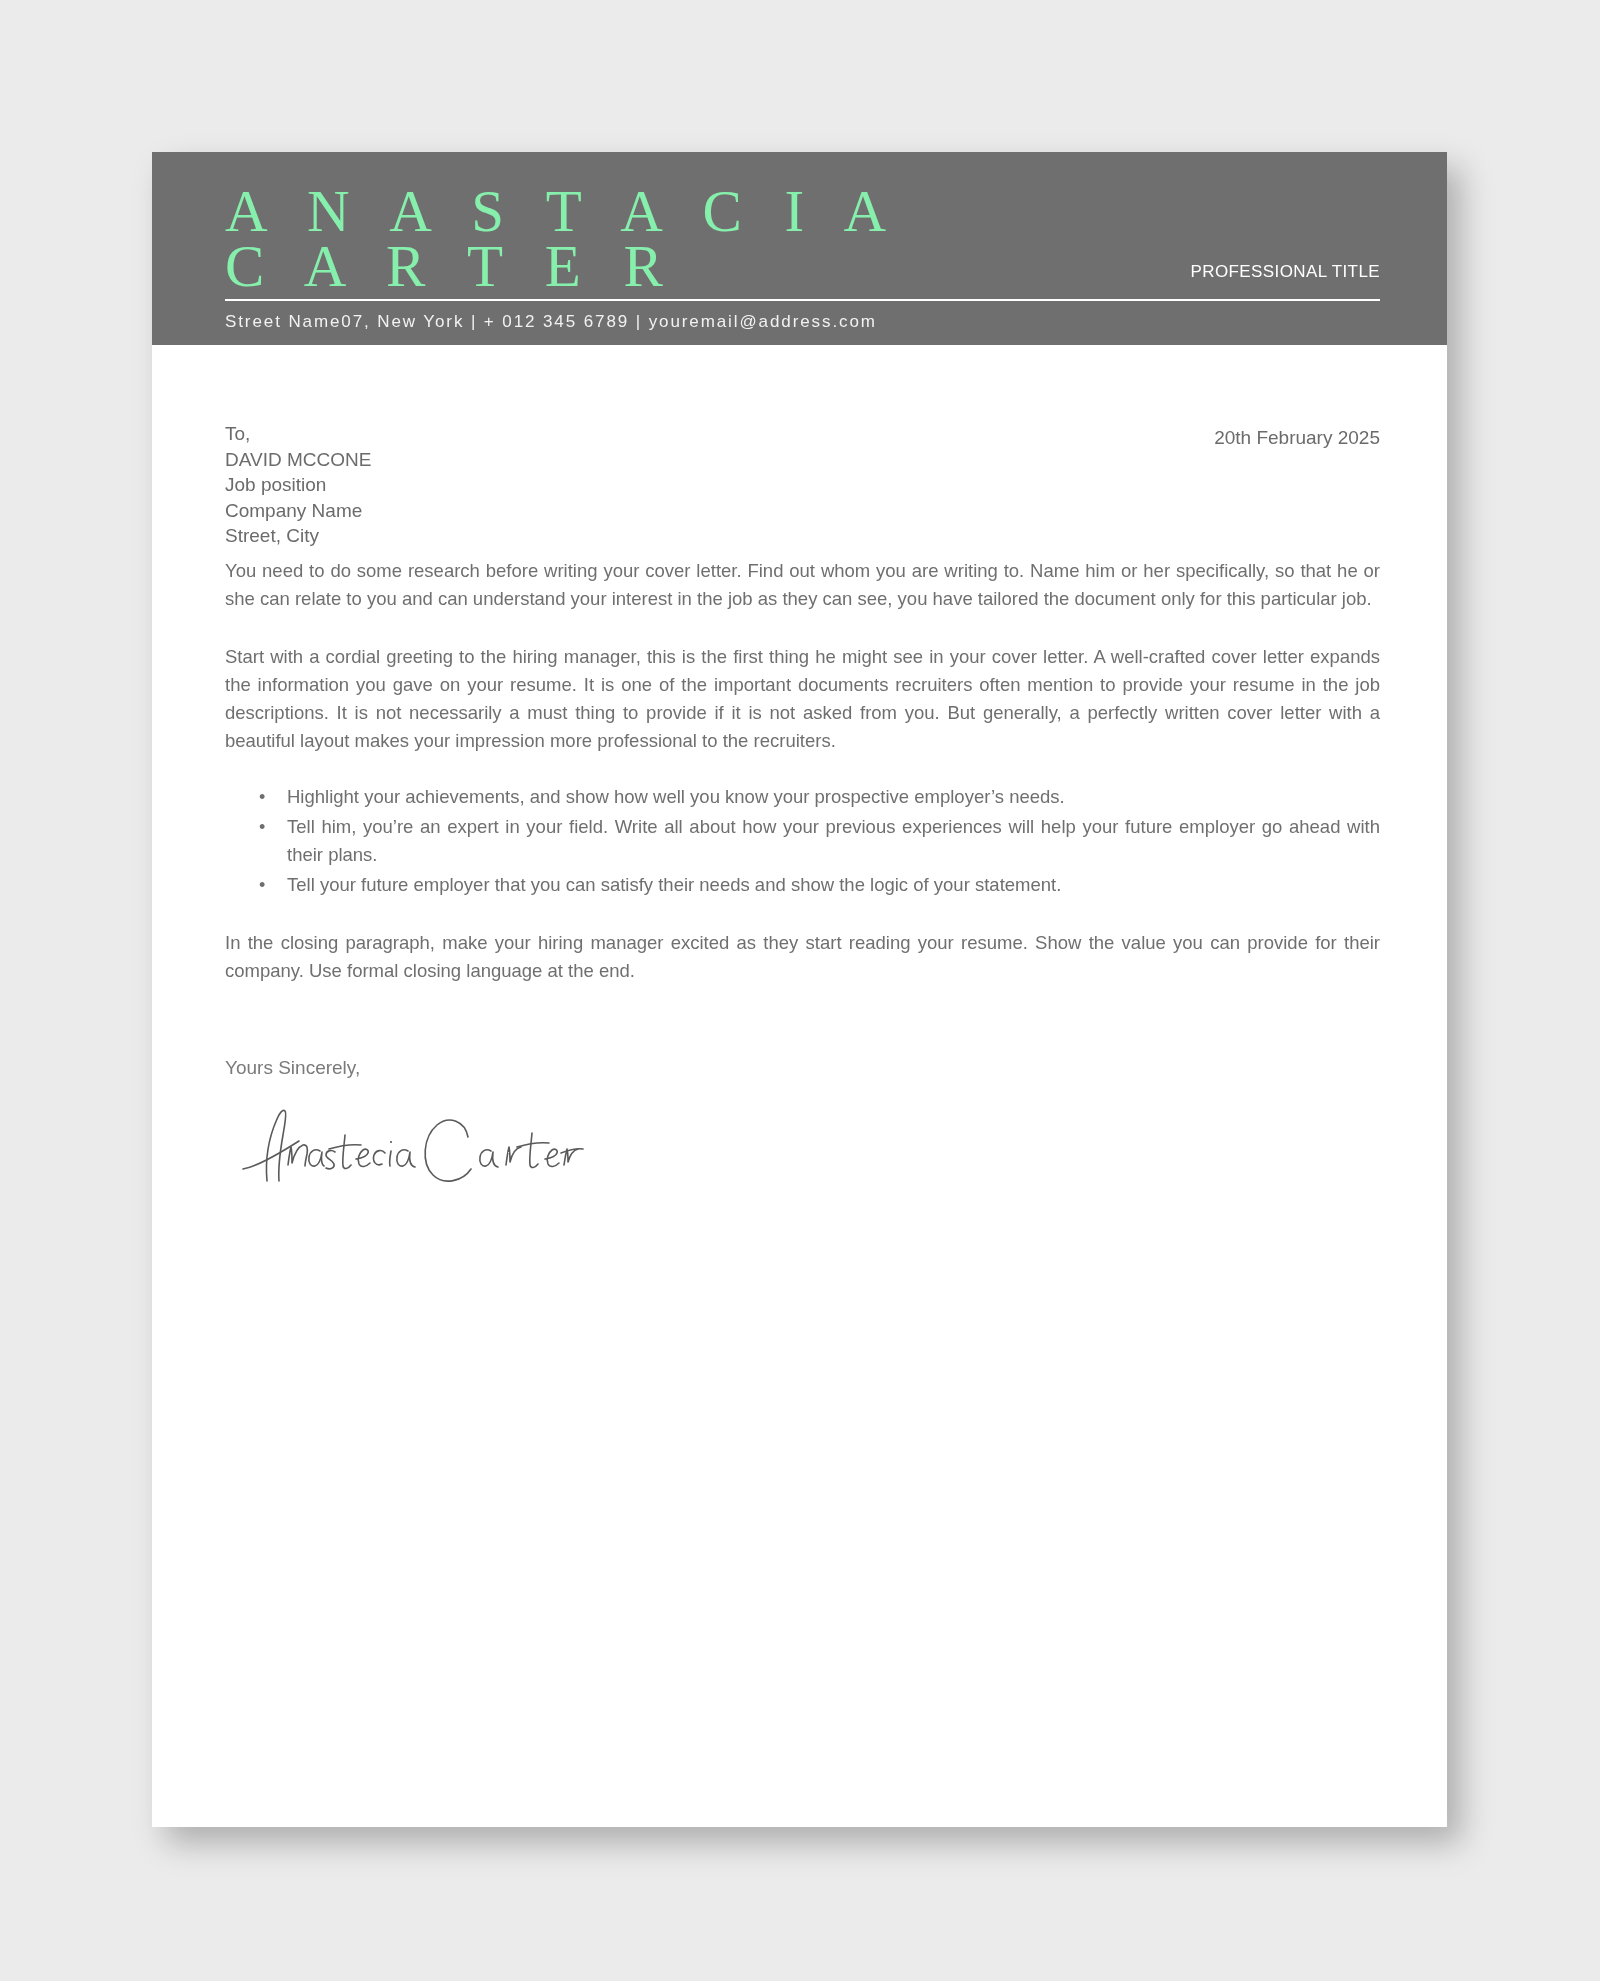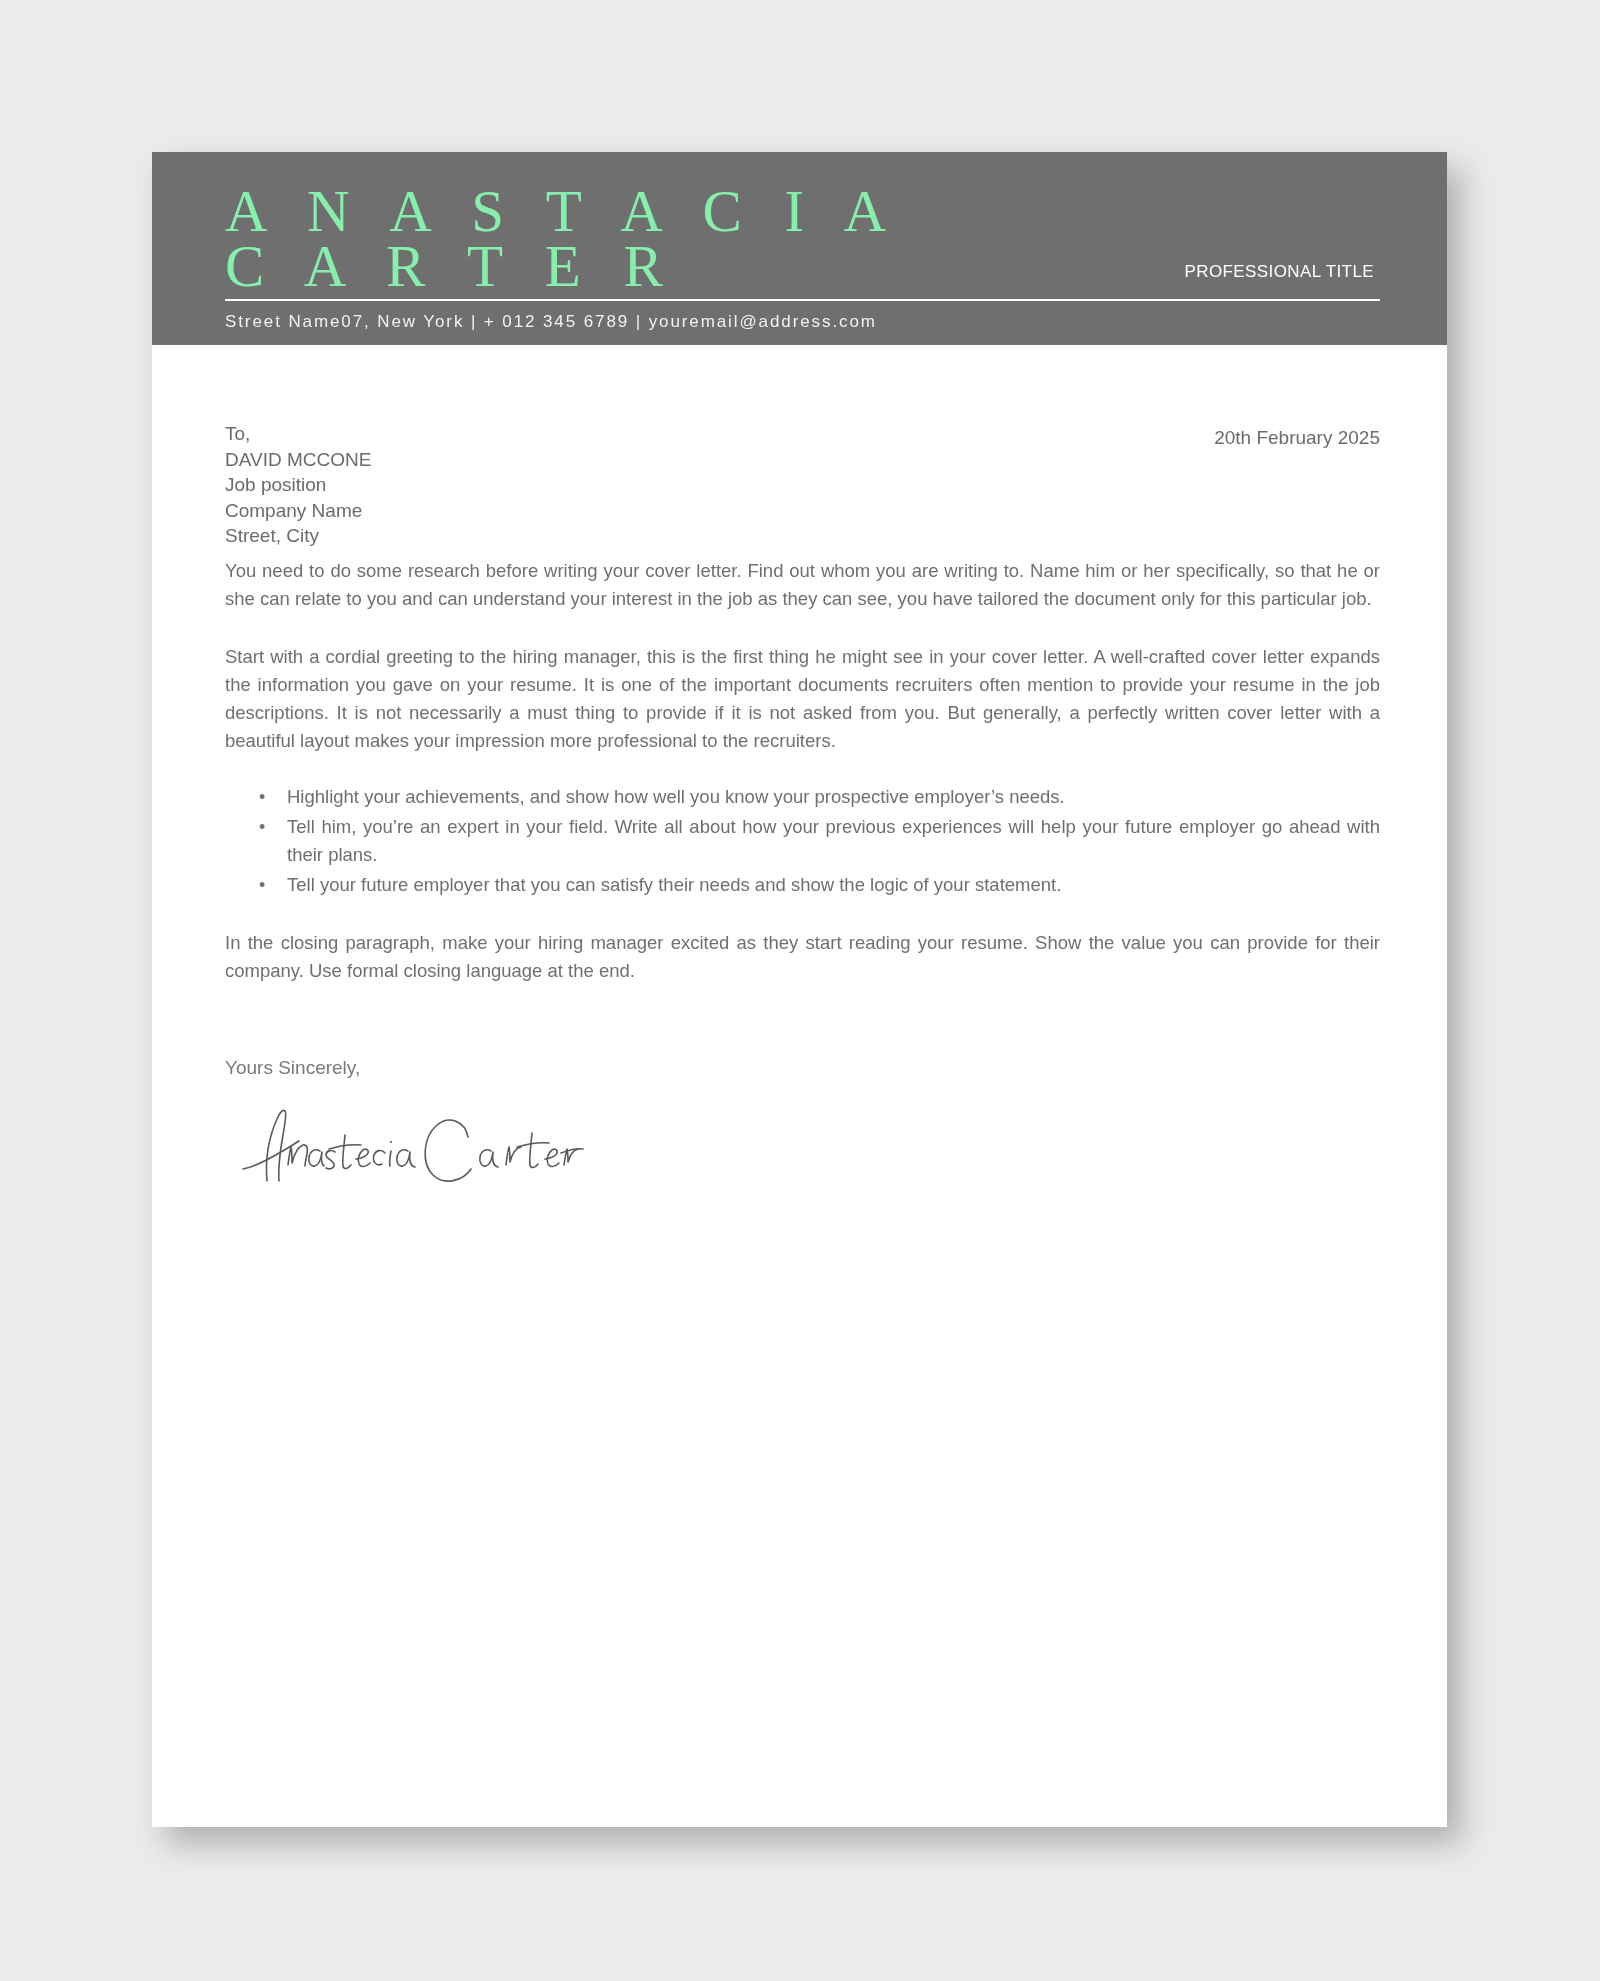--- a/index.html
+++ b/index.html
@@ -55,21 +55,21 @@
     color: #86efac;
     font-size: 59px;
     line-height: 55px;
     letter-spacing: 14px;
     font-weight: 400;
     white-space: nowrap;
   }
 
   .pro-title {
     position: absolute;
-    right: 6px;
+    right: 0;
     top: 110px;
     color: #ffffff;
     font-size: 17px;
     letter-spacing: 0.4px;
     font-weight: 400;
     white-space: nowrap;
   }
 
   .header-rule {
     position: absolute;

